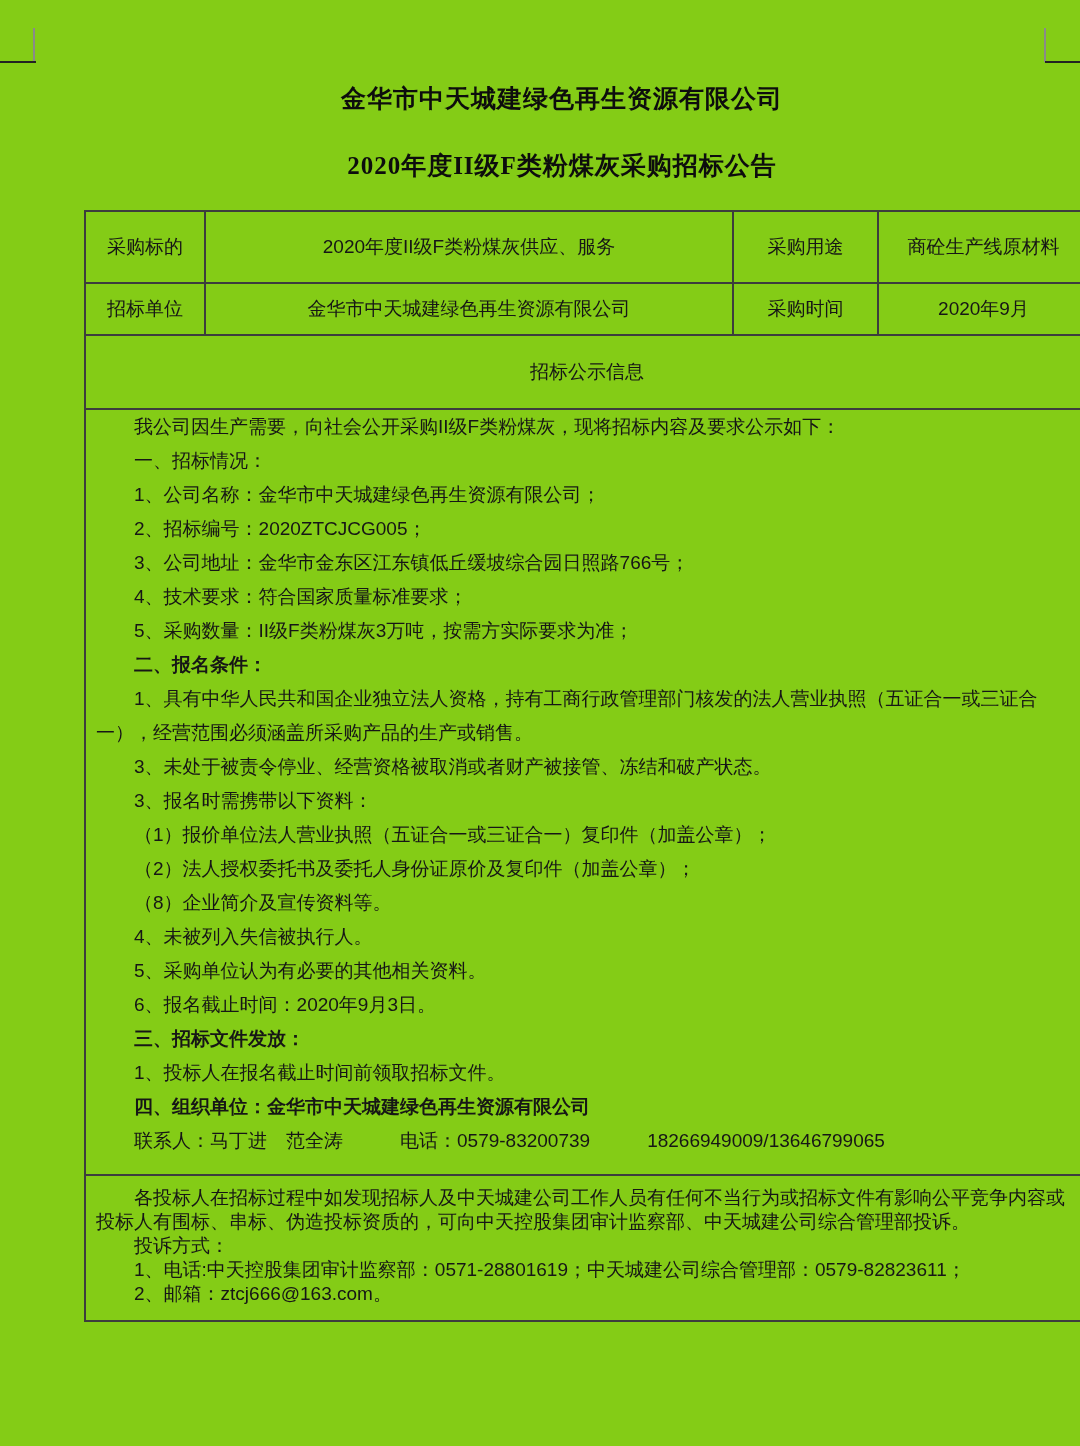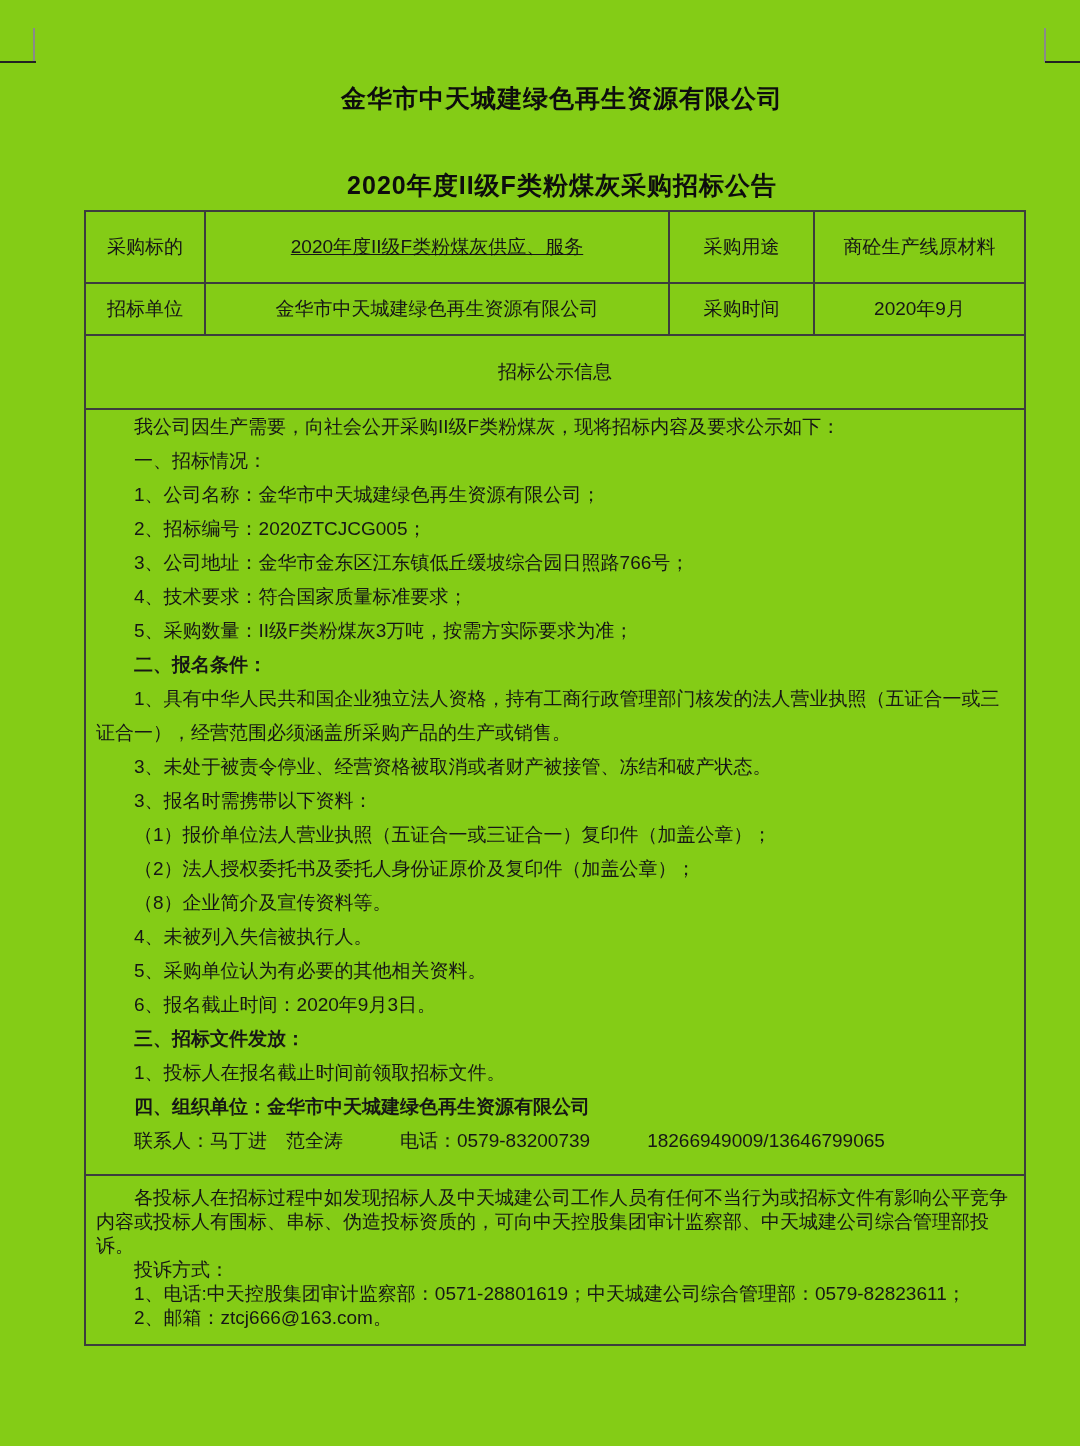--- a/index.html
+++ b/index.html
@@ -25,39 +25,39 @@
   .mark.right-h { left: 1045px; }
 
   .titles { padding-top: 82px; width: 940px; margin: 0 auto 0 92px; }
   .title {
     text-align: center;
     font-size: 25px;
     font-weight: 700;
     letter-spacing: 1px;
     color: #0d0d0d;
   }
-  .title + .title { margin-top: 54px; }
+  .title + .title { margin-top: 34px; font-family: Liberation Serif, serif; }
 
   table.info {
     position: absolute;
     left: 84px;
     top: 210px;
     width: 940px;
     border-collapse: collapse;
     table-layout: fixed;
   }
   table.info td {
     border: 2px solid #3d3d3d;
     font-size: 19px;
     color: #161616;
     vertical-align: middle;
   }
   td.c { text-align: center; }
   .col1 { width: 120px; }
-  .col2 { width: 464px; text-decoration: underline; }
+  .col2 { width: 528px; }
   .col3 { width: 145px; }
   .col4 { width: 211px; }
   tr.r1 td { height: 72px; }
   tr.r2 td { height: 52px; }
   tr.r3 td { height: 74px; }
 
   td.bodycell {
     vertical-align: top;
     padding: 0 12px 16px 10px;
   }

